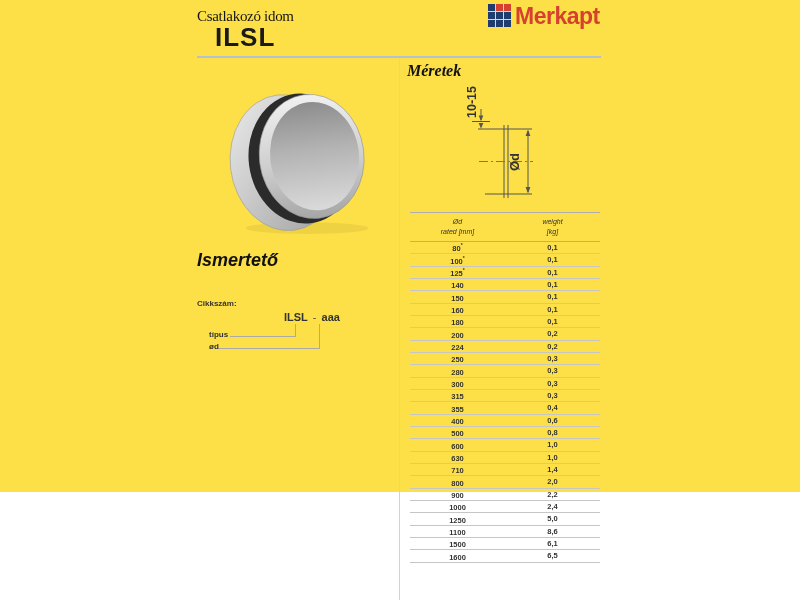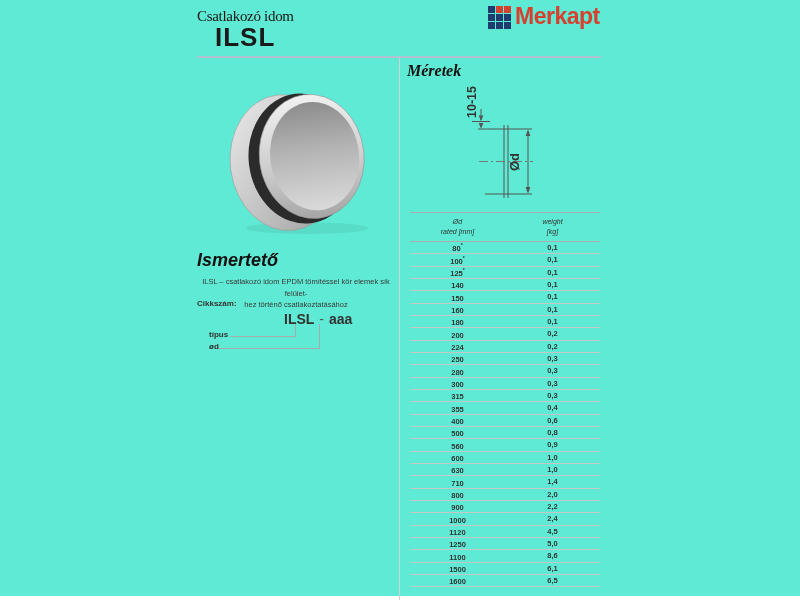--- a/index.html
+++ b/index.html
@@ -5,44 +5,44 @@
   :root{
     --brand-red:#d6402f;
     --brand-navy:#1e3c6e;
     --rule-blue:#b3c2d2;
     --line-gray:#c6c6c6;
     --ink:#1d1d1d;
   }
   *{margin:0;padding:0;box-sizing:border-box;}
   html,body{width:800px;height:600px;background:#ffffff;overflow:hidden;
     font-family:"Liberation Sans",sans-serif;color:var(--ink);}
-  .page{position:relative;width:800px;height:596px;background:#5eead4;}
+  .page{position:relative;width:800px;height:492px;background:#fde047;}
 
   
   .product-type{position:absolute;left:197px;top:8px;
     font-family:"Liberation Serif",serif;font-size:15px;letter-spacing:-0.3px;color:#151515;}
   .product-code{position:absolute;left:215px;top:22px;
     font-family:"Liberation Sans",sans-serif;font-weight:bold;font-size:26px;letter-spacing:1px;color:#1a1a1a;}
 
-  .brand{position:absolute;left:488px;top:4px;display:flex;align-items:flex-end;gap:4px;}
+  .brand{position:absolute;left:488px;top:4px;display:flex;align-items:flex-start;gap:4px;}
   .logo-grid{display:grid;grid-template-columns:repeat(3,7px);grid-template-rows:repeat(3,7px);gap:1px;}
   .logo-cell{width:7px;height:7px;display:block;}
   .brand-name{font-weight:bold;font-size:23px;color:var(--brand-red);letter-spacing:-0.5px;line-height:25px;}
 
   .hrule{position:absolute;left:197px;top:56px;width:404px;height:2px;background:var(--rule-blue);}
   .vrule{position:absolute;left:399px;top:58px;width:1px;height:542px;background:#d2d2d2;}
 
   
   .product-photo{position:absolute;left:228px;top:80px;}
   .ismerteto-heading{position:absolute;left:197px;top:250px;
     font-family:Liberation Sans, sans-serif;font-style:italic;font-weight:bold;font-size:18px;color:#111;}
   .description{position:absolute;left:197px;top:276px;width:198px;text-align:center;
     font-size:7.5px;line-height:1.55;color:#3a3a3a;}
   .cikkszam{position:absolute;left:197px;top:299px;font-size:8px;font-weight:bold;color:#333;}
-  .code-line{position:absolute;left:284px;top:311px;font-size:14px;font-weight:bold;color:#333;}
+  .code-line{position:absolute;left:284px;top:311px;font-size:11px;font-weight:bold;color:#333;}
   .code-line .sep{margin:0 5px;font-weight:normal;color:#555;}
   .callout-line{position:absolute;border-right:1px solid #aaa;border-bottom:1px solid #aaa;}
   .callout-tipus-line{left:230px;top:324px;width:66px;height:13px;}
   .callout-od-line{left:216px;top:324px;width:104px;height:25px;}
   .callout-label{position:absolute;left:197px;font-size:8px;font-weight:bold;color:#333;padding-left:12px;}
   .label-tipus{top:330px;}
   .label-od{top:342px;}
 
   
   .meretek-heading{position:absolute;left:407px;top:62px;
@@ -105,24 +105,20 @@
     <ellipse cx="80" cy="150" rx="62" ry="6" fill="#000000" opacity="0.06"></ellipse>
     <g transform="rotate(-7 80 80)">
       <ellipse cx="58" cy="81" rx="56" ry="69" fill="url(#gFlange)" stroke="#9a9a9a" stroke-width="0.6"></ellipse>
       <ellipse cx="76" cy="79" rx="55" ry="66" fill="#2b2b2b"></ellipse>
       <ellipse cx="85" cy="78" rx="53" ry="63" fill="url(#gFace)" stroke="#8f8f8f" stroke-width="0.6"></ellipse>
       <ellipse cx="88" cy="78" rx="45" ry="55" fill="url(#gHole)"></ellipse>
     </g>
   </svg>
 
   <div class="ismerteto-heading">Ismertető</div>
-  <div class="description">
-    <span>ILSL – csatlakozó idom EPDM tömítéssel kör elemek sík felület-</span><br>
-    <span>hez történő csatlakoztatásához</span>
-  </div>
   <div class="cikkszam">Cikkszám:</div>
   <div class="code-line">
     <span>ILSL</span><span class="sep">-</span><span>aaa</span>
   </div>
   <div class="callout-line callout-tipus-line"></div>
   <div class="callout-line callout-od-line"></div>
   <div class="callout-label label-tipus">típus</div>
   <div class="callout-label label-od">ød</div>
 
   <div class="meretek-heading">Méretek</div>
@@ -221,24 +217,20 @@
       </div>
         <div class="trow">
         <div class="tcell"><span>400</span><sup></sup></div>
         <div class="tcell">0,6</div>
       </div>
         <div class="trow">
         <div class="tcell"><span>500</span><sup></sup></div>
         <div class="tcell">0,8</div>
       </div>
         <div class="trow">
-        <div class="tcell"><span>560</span><sup></sup></div>
-        <div class="tcell">0,9</div>
-      </div>
-        <div class="trow">
         <div class="tcell"><span>600</span><sup></sup></div>
         <div class="tcell">1,0</div>
       </div>
         <div class="trow">
         <div class="tcell"><span>630</span><sup></sup></div>
         <div class="tcell">1,0</div>
       </div>
         <div class="trow">
         <div class="tcell"><span>710</span><sup></sup></div>
         <div class="tcell">1,4</div>
@@ -249,24 +241,20 @@
       </div>
         <div class="trow">
         <div class="tcell"><span>900</span><sup></sup></div>
         <div class="tcell">2,2</div>
       </div>
         <div class="trow">
         <div class="tcell"><span>1000</span><sup></sup></div>
         <div class="tcell">2,4</div>
       </div>
         <div class="trow">
-        <div class="tcell"><span>1120</span><sup></sup></div>
-        <div class="tcell">4,5</div>
-      </div>
-        <div class="trow">
         <div class="tcell"><span>1250</span><sup></sup></div>
         <div class="tcell">5,0</div>
       </div>
         <div class="trow">
         <div class="tcell"><span>1100</span><sup></sup></div>
         <div class="tcell">8,6</div>
       </div>
         <div class="trow">
         <div class="tcell"><span>1500</span><sup></sup></div>
         <div class="tcell">6,1</div>

